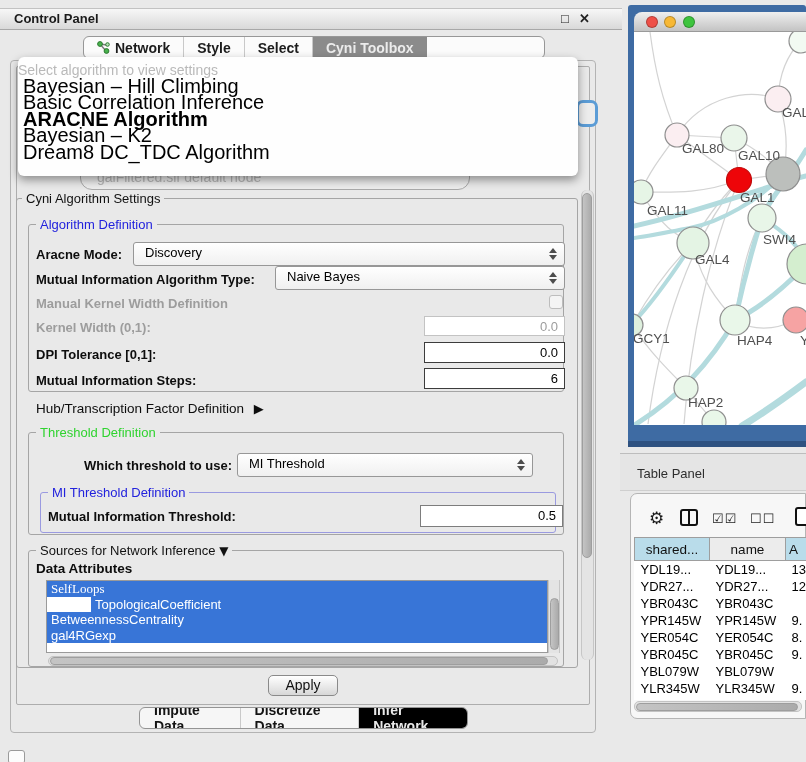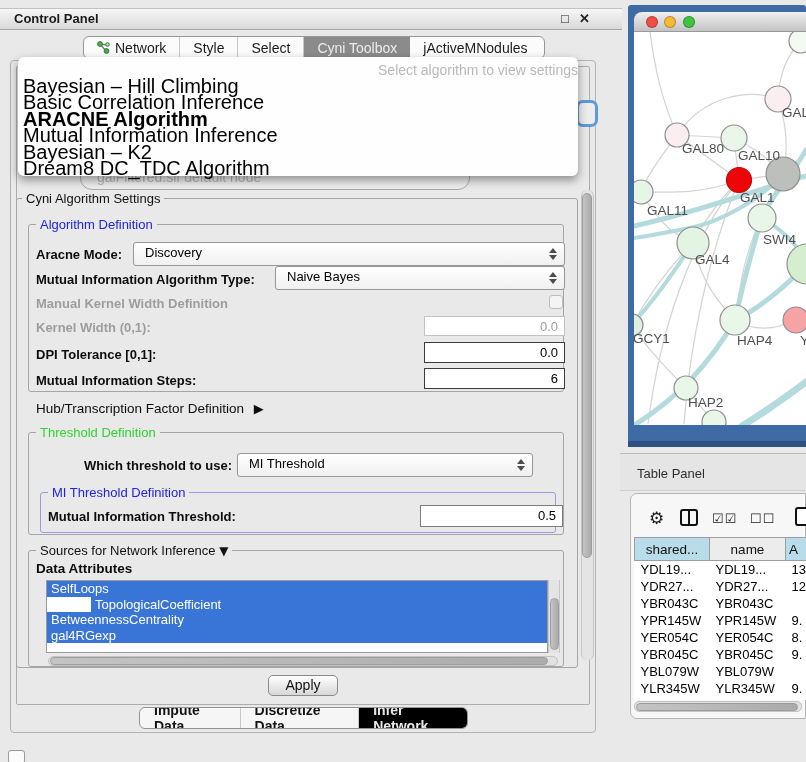--- a/index.html
+++ b/index.html
@@ -10,38 +10,38 @@
 
   
   #cp-titlebar { left:0; top:8px; width:622px; height:22px;
     background:linear-gradient(#f7f7f7,#d9d9d9); border-top:1px solid #c2c2c2; border-bottom:1px solid #a8a8a8; }
   #cp-title { left:14px; top:11px; font-size:13px; font-weight:600; color:#1a1a1a;text-align:right; }
   .win-btn { font-size:13px; color:#222; top:11px; cursor:default; }
 
   
   #tabbar { left:83px; top:36px; width:462px; height:23px; background:#fbfbfb;
     border:1px solid #979797; border-radius:6px; display:flex; align-items:stretch; overflow:hidden; }
-  .tab { display:flex; align-items:center; gap:5px; padding:0 13px; font-size:14px; font-weight:400;
+  .tab { display:flex; align-items:center; gap:5px; padding:0 13px; font-size:14px; font-weight:700;
     color:#1c1c1c; border-right:1px solid #c9c9c9; }
   .tab:last-child { border-right:none; }
   .tab.sel { background:#8b8b8b; color:#ececec; border-right:none; }
 
   
   #page-outer { left:10px; top:60px; width:586px; height:673px; border:1px solid #b3b3b3; border-radius:4px; background:#e9e9e9; }
   #page-inner { left:16px; top:66px; width:574px; height:639px; border:1px solid #adadad; border-radius:2px; background:#e9e9e9; }
 
   
   #ghost-combo { left:80px; top:164px; width:390px; height:26px; border:1px solid #a9a9a9; border-radius:12px;
     background:#ededed; font-size:14px; color:rgba(110,110,110,.45); line-height:24px; padding-left:16px; }
   #ghost-btn { left:576px; top:100px; width:22px; height:27px; border:3px solid #5b9cd6; border-radius:7px; background:#ececec; }
 
   
   #algo-dd { left:18px; top:57px; width:560px; height:119px; background:#fefefe; border-radius:6px;
     box-shadow:0 4px 10px rgba(0,0,0,.4); z-index:60; }
-  #algo-dd-placeholder { top:5px; width:100%; text-align:right; font-size:14px; color:#b9b9b9; }
+  #algo-dd-placeholder { top:5px; width:100%; text-align:left; font-size:14px; color:#b9b9b9; }
   #algo-dd-list { top:21px; left:4px; right:4px; }
   .dd-item { font-size:20px; line-height:16.4px; color:#000; padding-left:1px; white-space:nowrap; }
   .dd-item.sel { font-weight:bold; }
 
   
   .groupbox { border:1px solid #a5a5a5; border-radius:3px; background:transparent; }
   .grouplabel { background:#e9e9e9; padding:0 4px; font-size:13px; color:#111; white-space:nowrap; }
   .lbl { font-size:13px; font-weight:bold; color:#0d0d0d; white-space:nowrap; }
   .lbl.dis { color:#9d9d9d; }
   .combo { background:linear-gradient(#ffffff,#f0f0f0); border:1px solid #979797; border-radius:3px; height:24px;
@@ -120,23 +120,20 @@
     </div>
     <div class="tab">
         <span>Style</span>
       </div>
     <div class="tab">
         <span>Select</span>
       </div>
     <div class="tab sel">
         <span>Cyni Toolbox</span>
       </div>
-    <div class="tab">
-        <span>jActiveMNodules</span>
-      </div>
   </div>
 
   <div class="abs" id="page-outer"></div>
   <div class="abs" id="page-inner"></div>
 
   <div class="abs" id="ghost-btn"></div>
   <div class="abs" id="ghost-combo">galFiltered.sif default node</div>
 
   <div class="abs groupbox" style="left:16px; top:198px; width:562px; height:470px;"></div>
   <div class="abs grouplabel" style="left:22px; top:191px;">Cyni Algorithm Settings</div>
@@ -191,21 +188,21 @@
   <div class="abs field" style="left:420px; top:505px; width:143px; height:22px; border:1px solid #7d7d7d;">0.5</div>
 
   <div class="abs groupbox" style="left:28px; top:550px; width:536px; height:117px;"></div>
   <div class="abs grouplabel" style="left:36px; top:543px;">
     <span>Sources for Network Inference</span>
     <span style="font-family:'DejaVu Sans',sans-serif; font-size:12px;">▼</span>
   </div>
   <div class="abs lbl" style="left:36px; top:561px; font-size:13.5px;">Data Attributes</div>
 
   <div class="abs" id="attr-list">
-      <div class="attr-item" style="background: rgb(56, 117, 215);">SelfLoops</div>
+      <div class="attr-item" style="background: rgb(56, 117, 215); font-family: Liberation Serif, serif;">SelfLoops</div>
       <div class="attr-item" style="background: rgb(56, 117, 215); margin-left: 44px;">TopologicalCoefficient</div>
       <div class="attr-item" style="background: rgb(56, 117, 215);">BetweennessCentrality</div>
       <div class="attr-item" style="background: rgb(56, 117, 215);">gal4RGexp</div>
     </div>
   <div class="abs sb-track-v" style="left:548px; top:580px; width:12px; height:73px; border-radius:0;"></div>
   <div class="abs sb-thumb" style="left:549.5px; top:598px; width:9px; height:52px;"></div>
   <div class="abs sb-track-h" style="left:48px; top:656px; width:510px; height:10px;"></div>
   <div class="abs sb-thumb" style="left:50px; top:657px; width:498px; height:8px;"></div>
 
   <div class="abs" id="apply-btn">Apply</div>
@@ -222,21 +219,20 @@
   </div>
 
   <div class="abs" id="mini-dock"></div>
 
   <div class="abs" id="algo-dd">
     <div class="abs" id="algo-dd-placeholder">Select algorithm to view settings</div>
     <div class="abs" id="algo-dd-list">
         <div class="dd-item">Bayesian – Hill Climbing</div>
         <div class="dd-item">Basic Correlation Inference</div>
         <div class="dd-item sel">ARACNE Algorithm</div>
-        <div class="dd-item">Mutual Information Inference</div>
         <div class="dd-item">Bayesian – K2</div>
         <div class="dd-item">Dream8 DC_TDC Algorithm</div>
       </div>
   </div>
 
   <div class="abs" id="net-frame"></div>
   <div class="abs" id="net-frame-bottom"></div>
   <div class="abs" id="net-titlebar"></div>
   <div class="abs tl" style="left: 646px; background: rgb(238, 80, 72);" id="tl-red"></div>
   <div class="abs tl" style="left: 664px; background: rgb(247, 184, 53);" id="tl-yellow"></div>

